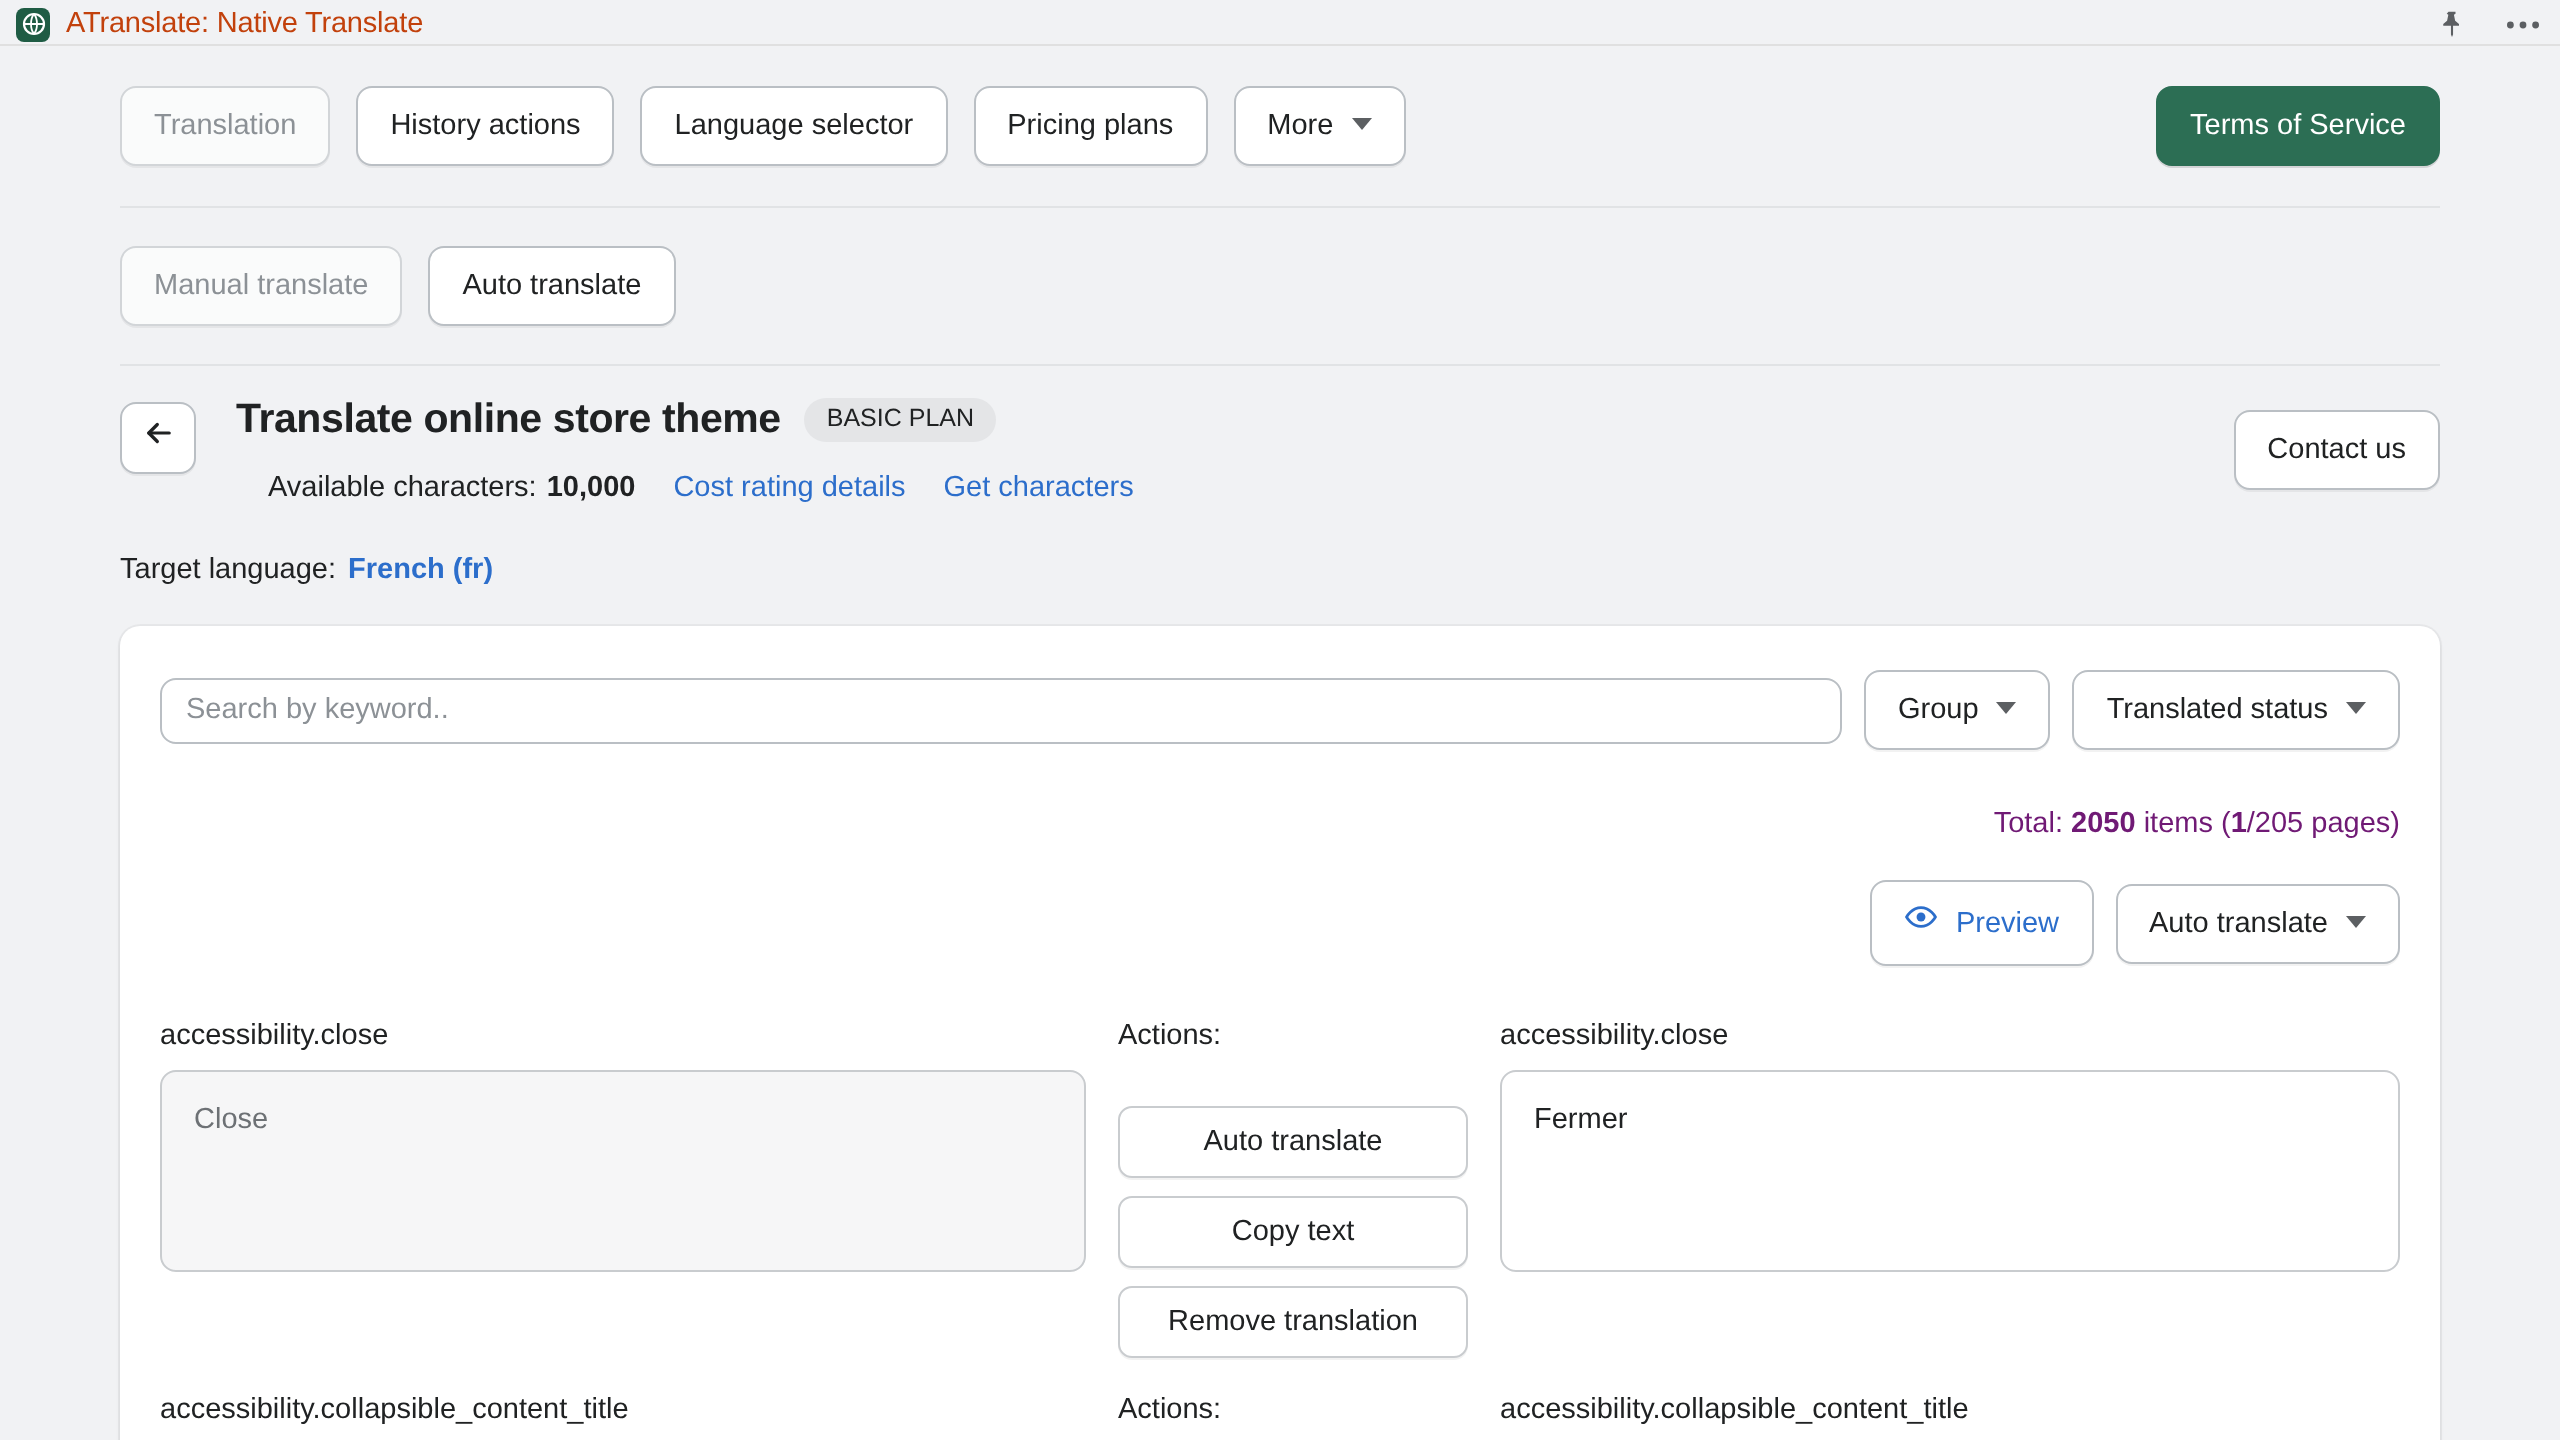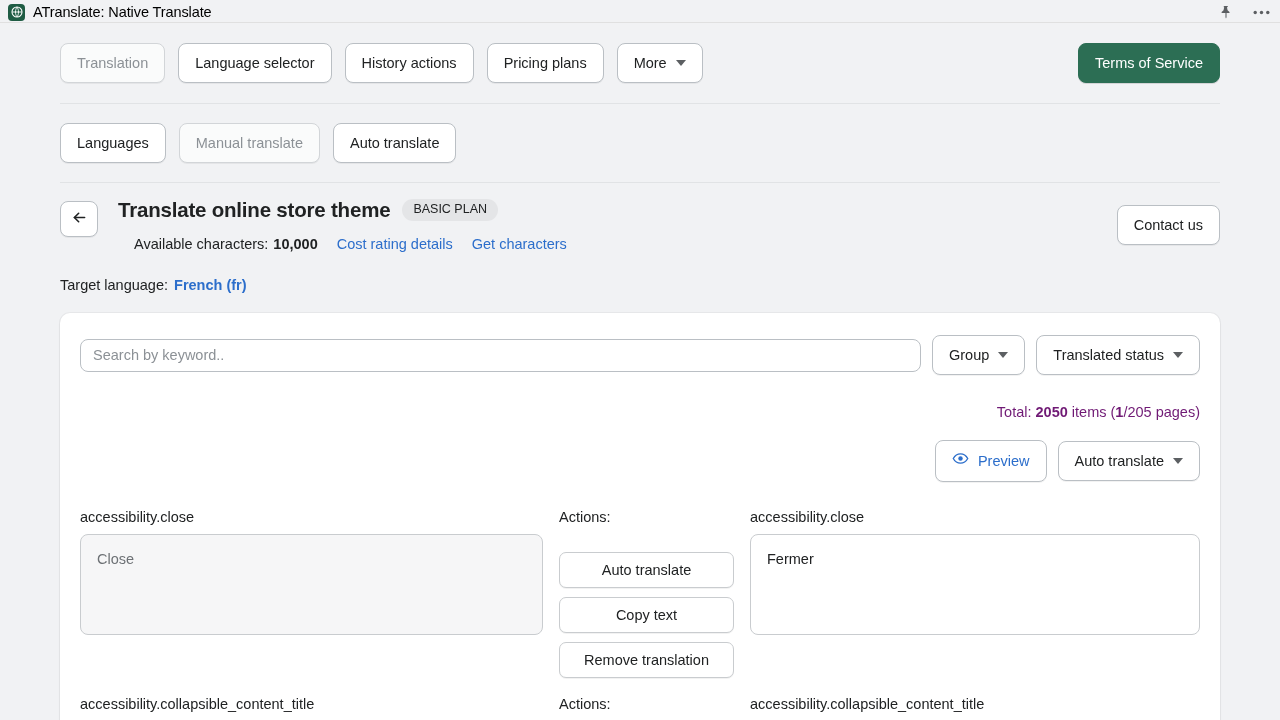--- a/index.html
+++ b/index.html
@@ -27,21 +27,21 @@
     border-radius: 4px;
     background: #1f5c44;
     display: flex; align-items: center; justify-content: center;
     flex: 0 0 auto;
     margin-right: 8px;
     margin-top: 2px;
   }
   .app-icon svg { display: block; }
   .title-text {
     font-size: 14.5px;
-    color: #000000;
+    color: #c2410c;
     letter-spacing: -0.1px;
     margin-top: 2px;
     white-space: nowrap;
   }
   .titlebar-right {
     margin-left: auto;
     display: flex; align-items: center; gap: 20px;
     margin-top: 2px;
   }
   .tb-icon { color: #5c5f62; display: flex; align-items: center; }
@@ -279,32 +279,31 @@
     </span>
   </div>
 </div>
 <div class="chrome-sep"></div>
 
 <div class="page">
   <div class="inner">
 
     <div class="navrow">
       <button class="btn disabled">Translation</button>
+      <button class="btn">History actions</button>
       <button class="btn">Language selector</button>
-      <button class="btn">History actions</button>
       <button class="btn">Pricing plans</button>
       <button class="btn"><span>More</span><i class="caret"></i></button>
       <div class="spacer"></div>
       <button class="btn primary">Terms of Service</button>
     </div>
 
     <div class="hr"></div>
 
     <div class="subnav">
-      <button class="btn">Languages</button>
       <button class="btn disabled">Manual translate</button>
       <button class="btn">Auto translate</button>
     </div>
 
     <div class="hr"></div>
 
     <div class="headerblock">
       <div class="backbtn">
         <span>
           <svg width="17" height="17" viewBox="0 0 20 20" fill="none" stroke="#202223" stroke-width="1.9" stroke-linecap="round" stroke-linejoin="round">

